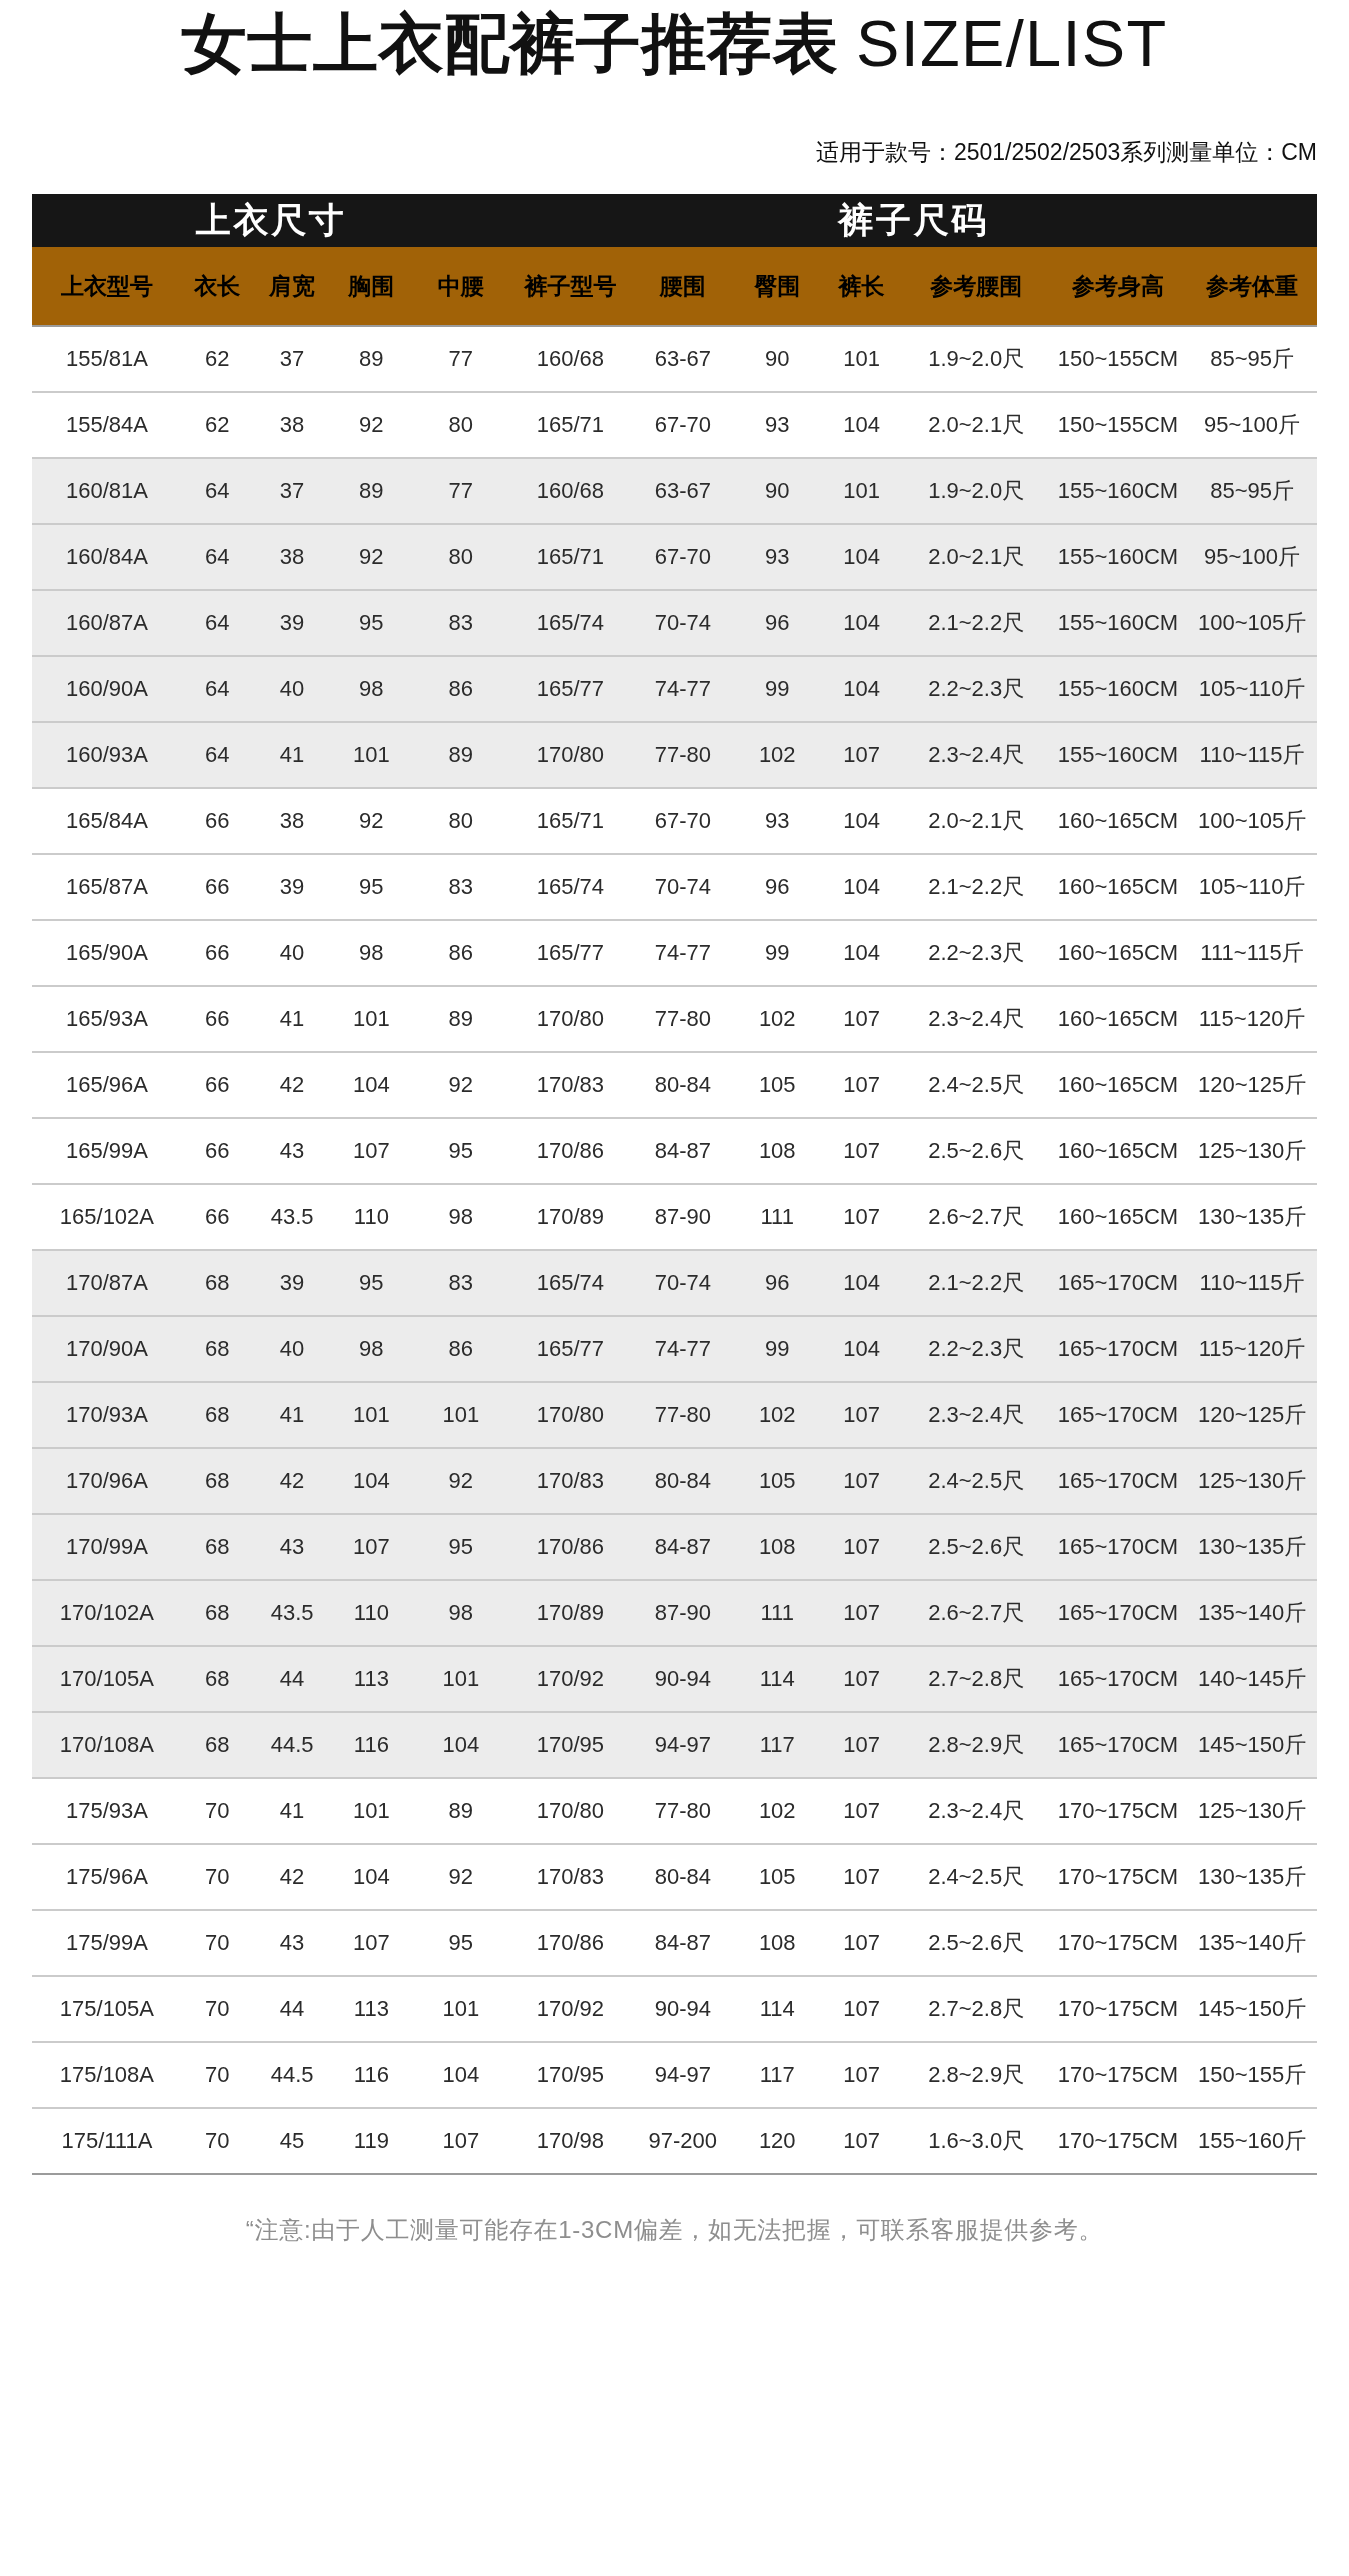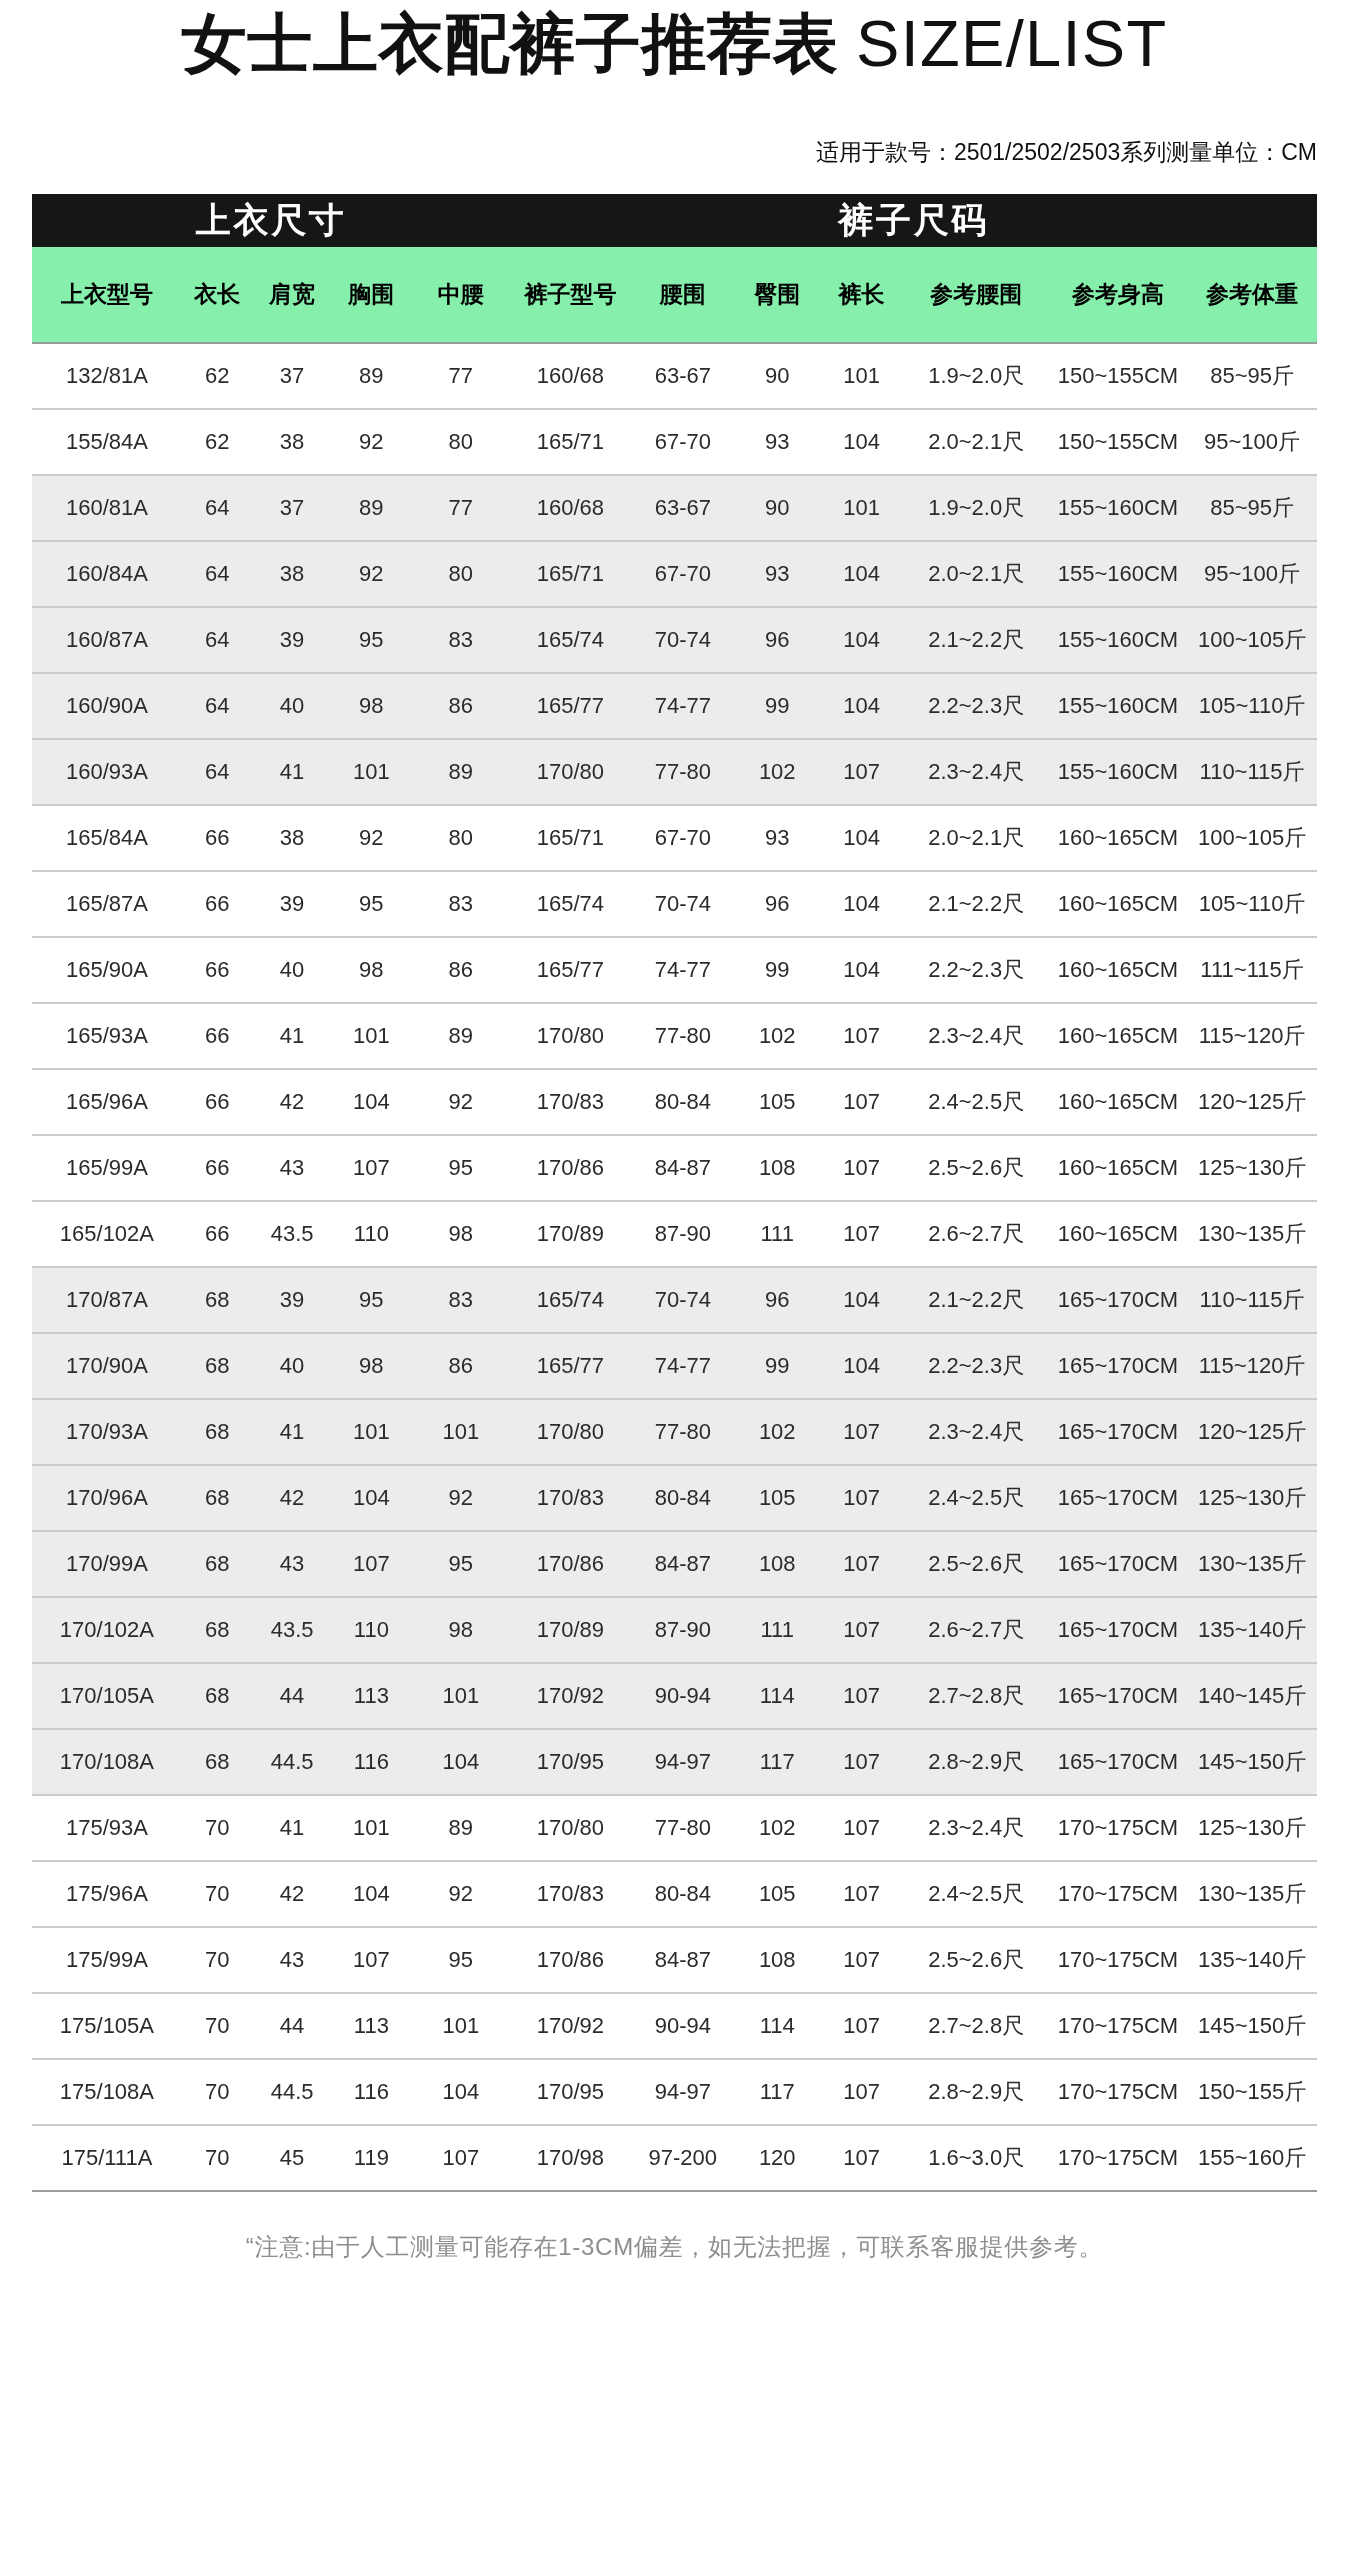--- a/index.html
+++ b/index.html
@@ -34,21 +34,21 @@
   table.size-table{
     width:1285px;margin:26px 32px 0 32px;
     border-collapse:collapse;table-layout:fixed;
   }
   tr.band th{
     background:var(--band-bg);color:#ffffff;
     height:53px;font-size:35px;font-weight:bold;letter-spacing:2.7px;
     text-align:center;vertical-align:middle;
   }
   tr.cols th{
-    height:96px;background:#86efac;color:#000;
+    height:79px;background:#a16207;color:#000;
     font-size:23px;font-weight:bold;text-align:center;vertical-align:middle;
     border-bottom:2.7px solid var(--strong-border);
     white-space:nowrap;
   }
   tbody td{
     height:66px;text-align:center;vertical-align:middle;
     font-size:22px;color:#2b2b2b;
     border-bottom:2px solid var(--row-border);
     white-space:nowrap;
   }
@@ -102,21 +102,21 @@
           <th>腰围</th>
           <th>臀围</th>
           <th>裤长</th>
           <th>参考腰围</th>
           <th>参考身高</th>
           <th>参考体重</th>
         </tr>
     </thead>
     <tbody id="table-body">
         <tr>
-          <td>132/81A</td>
+          <td>155/81A</td>
           <td>62</td>
           <td>37</td>
           <td>89</td>
           <td>77</td>
           <td>160/68</td>
           <td>63-67</td>
           <td>90</td>
           <td>101</td>
           <td>1.9~2.0尺</td>
           <td>150~155CM</td>

